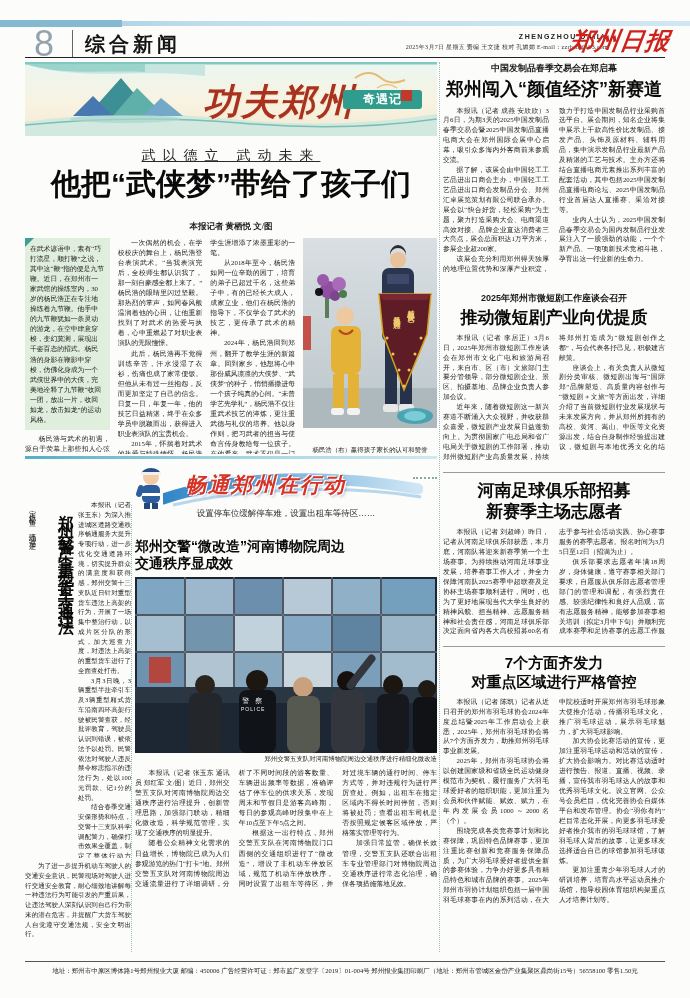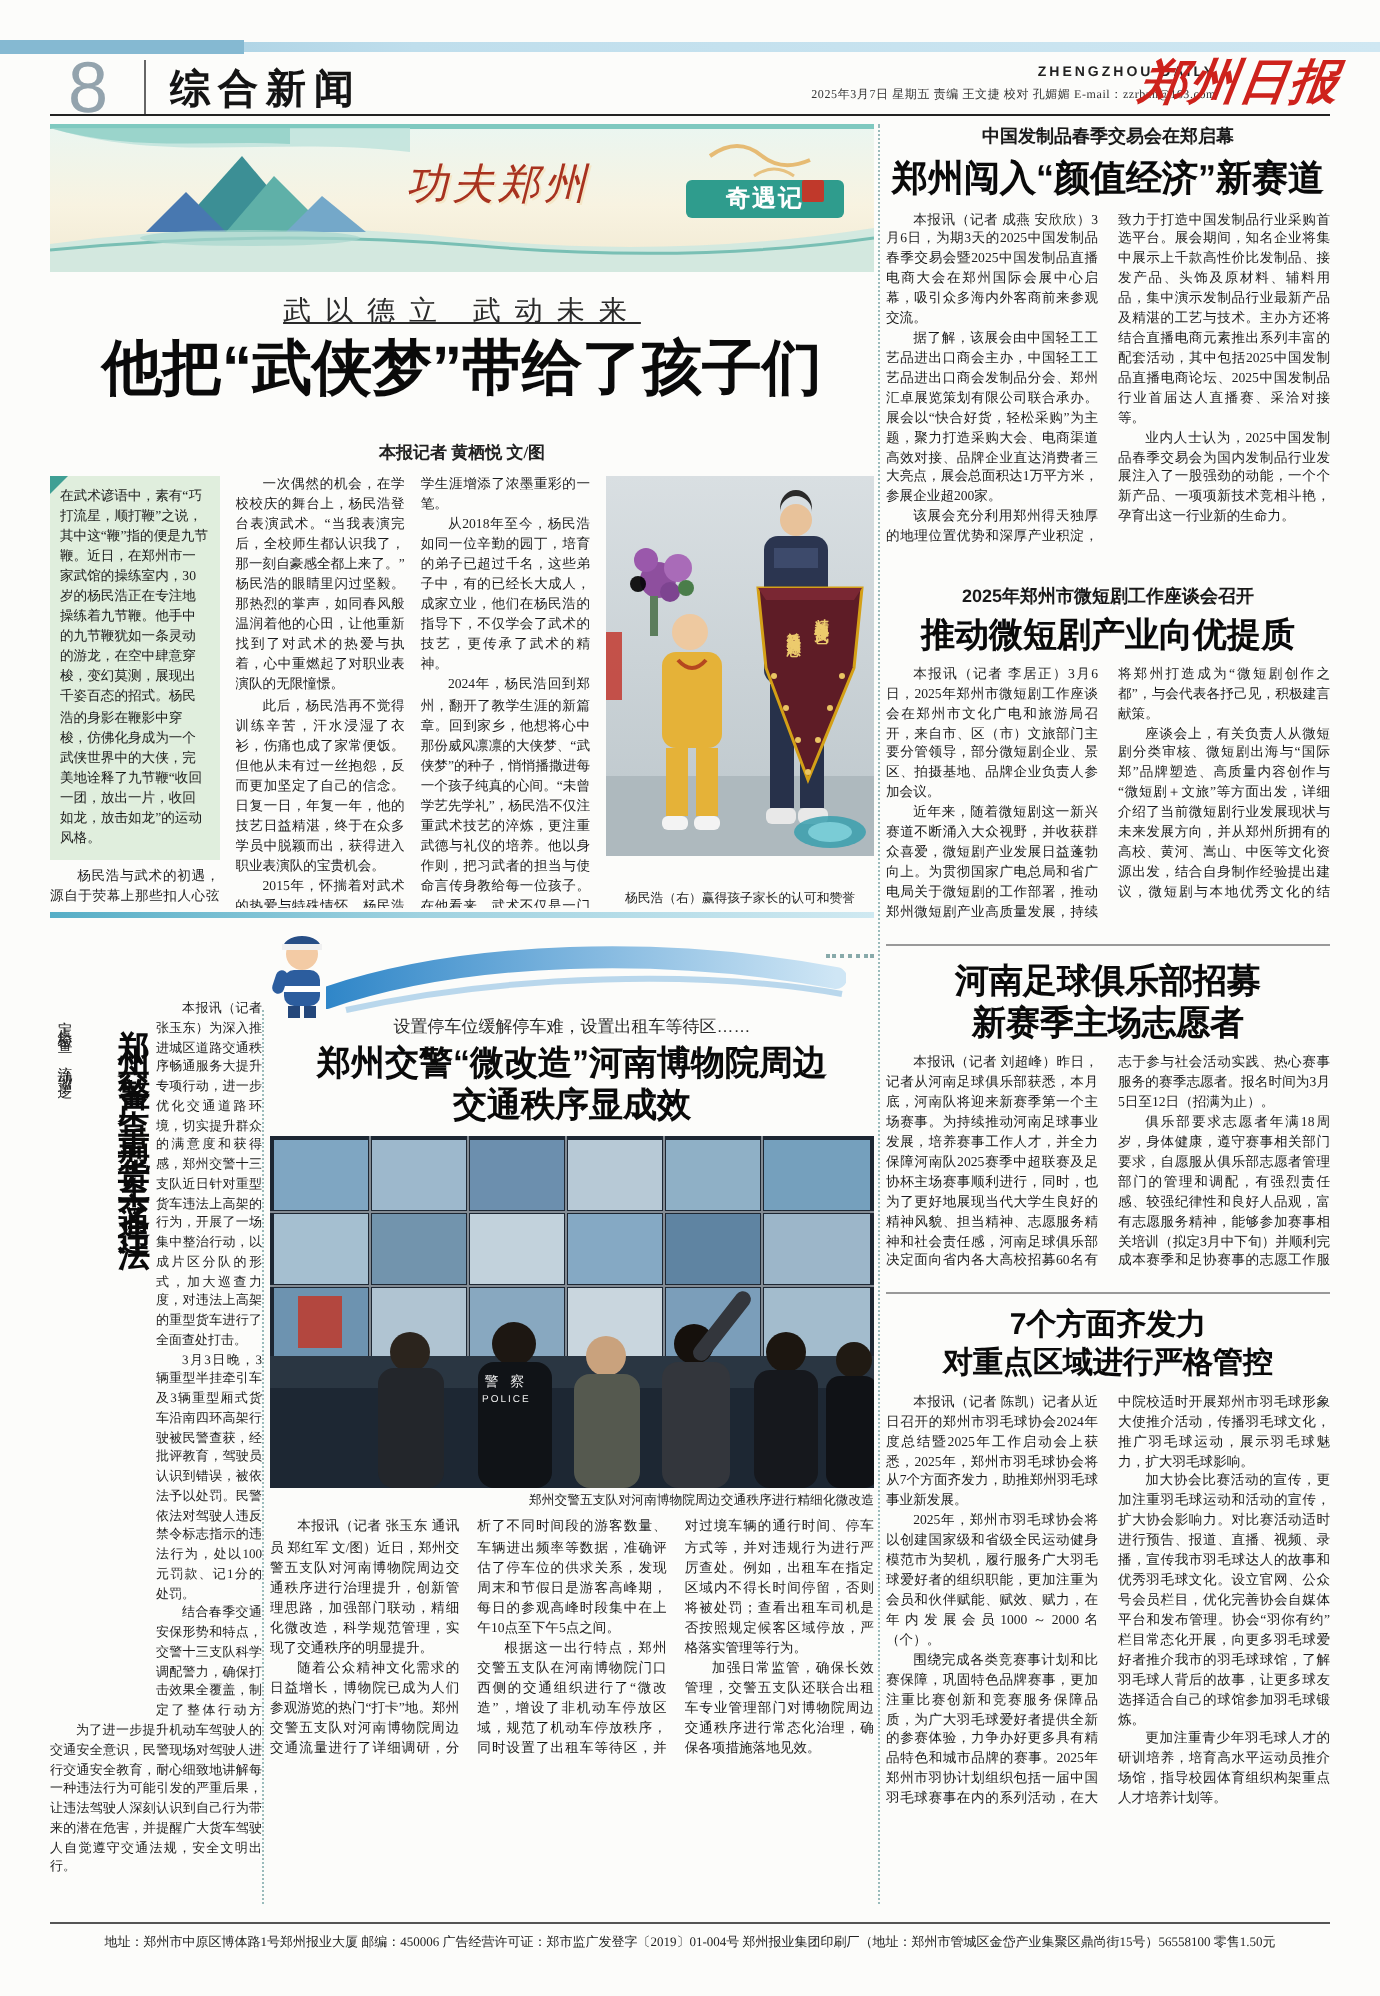--- a/index.html
+++ b/index.html
@@ -21,21 +21,21 @@
   .paper-cn{position:absolute;right:20px;top:25px;font-size:24px;font-weight:bold;
            font-style:italic;color:#ce221c;transform:skewX(-8deg);letter-spacing:1px;}
   .head-rule{position:absolute;left:25px;right:25px;top:57px;border-top:1.5px solid #222;}
   
   .bp{margin:0;text-indent:2em;text-align:justify;}
   .kick{font-family:"Liberation Sans",sans-serif;}
   
   .f-banner{position:absolute;left:25px;top:62px;width:412px;height:74px;
             background:linear-gradient(180deg,#eaf6f1 0%,#f8f3e1 55%,#f1e9d2 100%);overflow:hidden;}
   .f-banner svg{position:absolute;left:0;top:0;}
-  .f-title{position:absolute;left:178px;top:16px;font-size:21px;font-weight:normal;font-style:italic;
+  .f-title{position:absolute;left:178px;top:16px;font-size:36px;font-weight:bold;font-style:italic;
            color:#a8321f;letter-spacing:2px;text-shadow:1px 1px 0 #f4e7c8;}
   .f-title-sub{position:absolute;left:318px;top:28px;background:#2f9c8d;color:#fff;
            font-family:"Liberation Sans",sans-serif;font-size:12px;font-weight:bold;
            padding:1px 20px;border-radius:3px;letter-spacing:1px;}
   .f-seal{position:absolute;left:376px;top:28px;width:11px;height:11px;background:#c0392b;border-radius:1px;}
   .f-kicker{position:absolute;left:25px;top:147px;width:412px;text-align:center;
             font-family:"Liberation Sans",sans-serif;font-size:14px;color:#2a2a2a;letter-spacing:7px;text-decoration:underline;}
   .f-headline{position:absolute;left:25px;top:164px;width:412px;text-align:center;white-space:nowrap;
             font-family:"Liberation Sans",sans-serif;font-size:30px;font-weight:900;color:#0a0a0a;}
   .f-byline{position:absolute;left:25px;top:221px;width:412px;text-align:center;
@@ -67,22 +67,22 @@
   .l-top{display:flex;height:358px;overflow:hidden;}
   .l-kicker{writing-mode:vertical-rl;font-family:"Liberation Sans",sans-serif;font-size:7.5px;
             letter-spacing:3px;color:#222;width:13px;padding-top:4px;}
   .l-head{writing-mode:vertical-rl;font-family:"Liberation Sans",sans-serif;font-size:16px;
             font-weight:900;color:#0a0a0a;width:40px;letter-spacing:8px;padding-top:2px;}
   .l-side{flex:1;overflow:hidden;}
   .l-bottom{margin-top:3px;height:86px;overflow:hidden;}
   
   .m-art{position:absolute;left:135px;top:508px;width:302px;}
   .m-kicker{text-align:center;font-size:8.5px;color:#2a2a2a;font-family:"Liberation Sans",sans-serif;}
-  .m-head{text-align:center;font-family:"Liberation Sans",sans-serif;font-size:17px;
-          font-weight:900;color:#0a0a0a;line-height:1.22;margin-top:2px;}
+  .m-head{text-align:left;font-family:"Liberation Sans",sans-serif;font-size:14px;
+          font-weight:900;color:#0a0a0a;line-height:1.22;margin-top:18px;}
   .m-photo{position:relative;width:302px;height:176px;margin-top:5px;background:#223;}
   .m-caption{margin-top:2px;text-align:right;font-size:6.4px;color:#222;}
   .m-body{margin-top:4px;column-count:3;column-gap:9px;font-size:6.8px;line-height:1.48;
           height:186px;overflow:hidden;}
   .police-tag{position:absolute;left:106px;top:120px;text-align:center;color:#eee;line-height:1.2;}
   .police-cn{font-size:7px;letter-spacing:2px;font-family:"Liberation Sans",sans-serif;}
   .police-en{font-size:5px;font-family:"Liberation Sans",sans-serif;letter-spacing:1px;}
   
   .vdiv{position:absolute;left:439px;top:62px;height:890px;border-left:1px dotted #9bb;}
   .vdiv2{position:absolute;left:131px;top:505px;height:447px;border-left:1px dotted #9bb;}
@@ -224,20 +224,21 @@
     <svg class="t-cop" width="36" height="46">
       <circle cx="18" cy="14" r="8" fill="#f3cba5"></circle>
       <path d="M8,12 a10,7 0 0 1 20,0 l-2,-1 -16,0 Z" fill="#274e86"></path>
       <rect x="8" y="9" width="20" height="3" fill="#f0f0f0"></rect>
       <rect x="9" y="22" width="18" height="18" rx="5" fill="#2c5d9e"></rect>
       <rect x="9" y="30" width="18" height="3" fill="#fff"></rect>
       <rect x="4" y="22" width="6" height="12" rx="3" fill="#2c5d9e" transform="rotate(18 7 28)"></rect>
       <rect x="11" y="40" width="6" height="6" fill="#24477a"></rect>
       <rect x="19" y="40" width="6" height="6" fill="#24477a"></rect>
     </svg>
+    <div class="t-title">畅通郑州在行动</div>
     <div class="t-dots"></div>
   </div>
 
   <div class="l-art">
     <div class="l-top">
       <div class="l-kicker">定点检查＋流动巡逻</div>
       <div class="l-head">郑州交警严查重型货车交通违法</div>
       <div class="l-side">
         <p class="bp">本报讯（记者 张玉东）为深入推进城区道路交通秩序畅通服务大提升专项行动，进一步优化交通道路环境，切实提升群众的满意度和获得感，郑州交警十三支队近日针对重型货车违法上高架的行为，开展了一场集中整治行动，以成片区分队的形式，加大巡查力度，对违法上高架的重型货车进行了全面查处打击。</p>
         <p class="bp">3月3日晚，3辆重型半挂牵引车及3辆重型厢式货车沿南四环高架行驶被民警查获，经批评教育，驾驶员认识到错误，被依法予以处罚。民警依法对驾驶人违反禁令标志指示的违法行为，处以100元罚款、记1分的处罚。</p>

